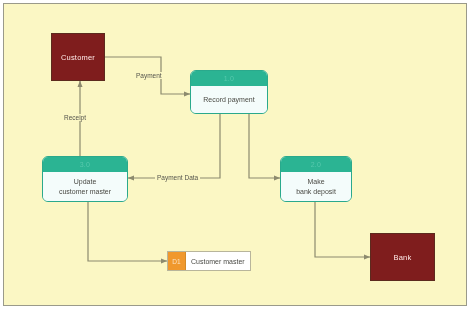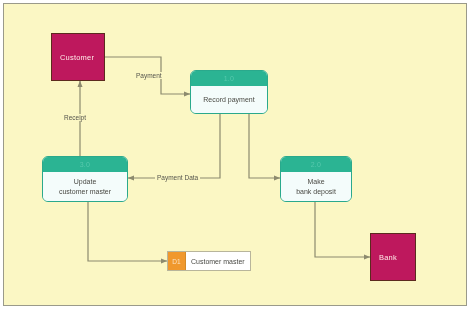--- a/index.html
+++ b/index.html
@@ -14,25 +14,25 @@
     background:#fbf7c4;
     border:1px solid #9a9a8a;
     box-sizing:border-box;
     overflow:hidden;
   }
   svg.wires{position:absolute;left:0;top:0;width:464px;height:303px;pointer-events:none;}
 
   
   .entity{
     position:absolute;
-    background:#be185d;
+    background:#7f1d1d;
     border:1.5px solid #5c2a1e;
     box-sizing:border-box;
-    display:flex;align-items:center;justify-content:flex-start;
-    color:#ffe9e7;font-size:7.5px;letter-spacing:.2px;padding-left:8px;
+    display:flex;align-items:center;justify-content:center;
+    color:#ffe9e7;font-size:7.5px;letter-spacing:.2px;
   }
   
   .process{
     position:absolute;
     border:1px solid #2aa98c;
     border-radius:6px;
     background:#f4fcfb;
     box-sizing:border-box;
     overflow:hidden;
     display:flex;flex-direction:column;
@@ -104,21 +104,21 @@
       <path d="M311,198 L311,253 L366,253" marker-end="url(#ah)"></path>
 
       <path d="M84,198 L84,257 L163,257" marker-end="url(#ah)"></path>
     </g>
   </svg>
 
   <div class="entity" style="left:47px;top:29px;width:54px;height:48px;">
     <span>Customer</span>
   </div>
 
-  <div class="entity" style="left:366px;top:229px;width:46px;height:48px;">
+  <div class="entity" style="left:366px;top:229px;width:65px;height:48px;">
     <span>Bank</span>
   </div>
 
   <div class="process" style="left:186px;top:66px;width:78px;height:44px;">
     <div class="phead">1.0</div>
     <div class="pbody">
       <span>Record payment</span>
     </div>
   </div>
 

